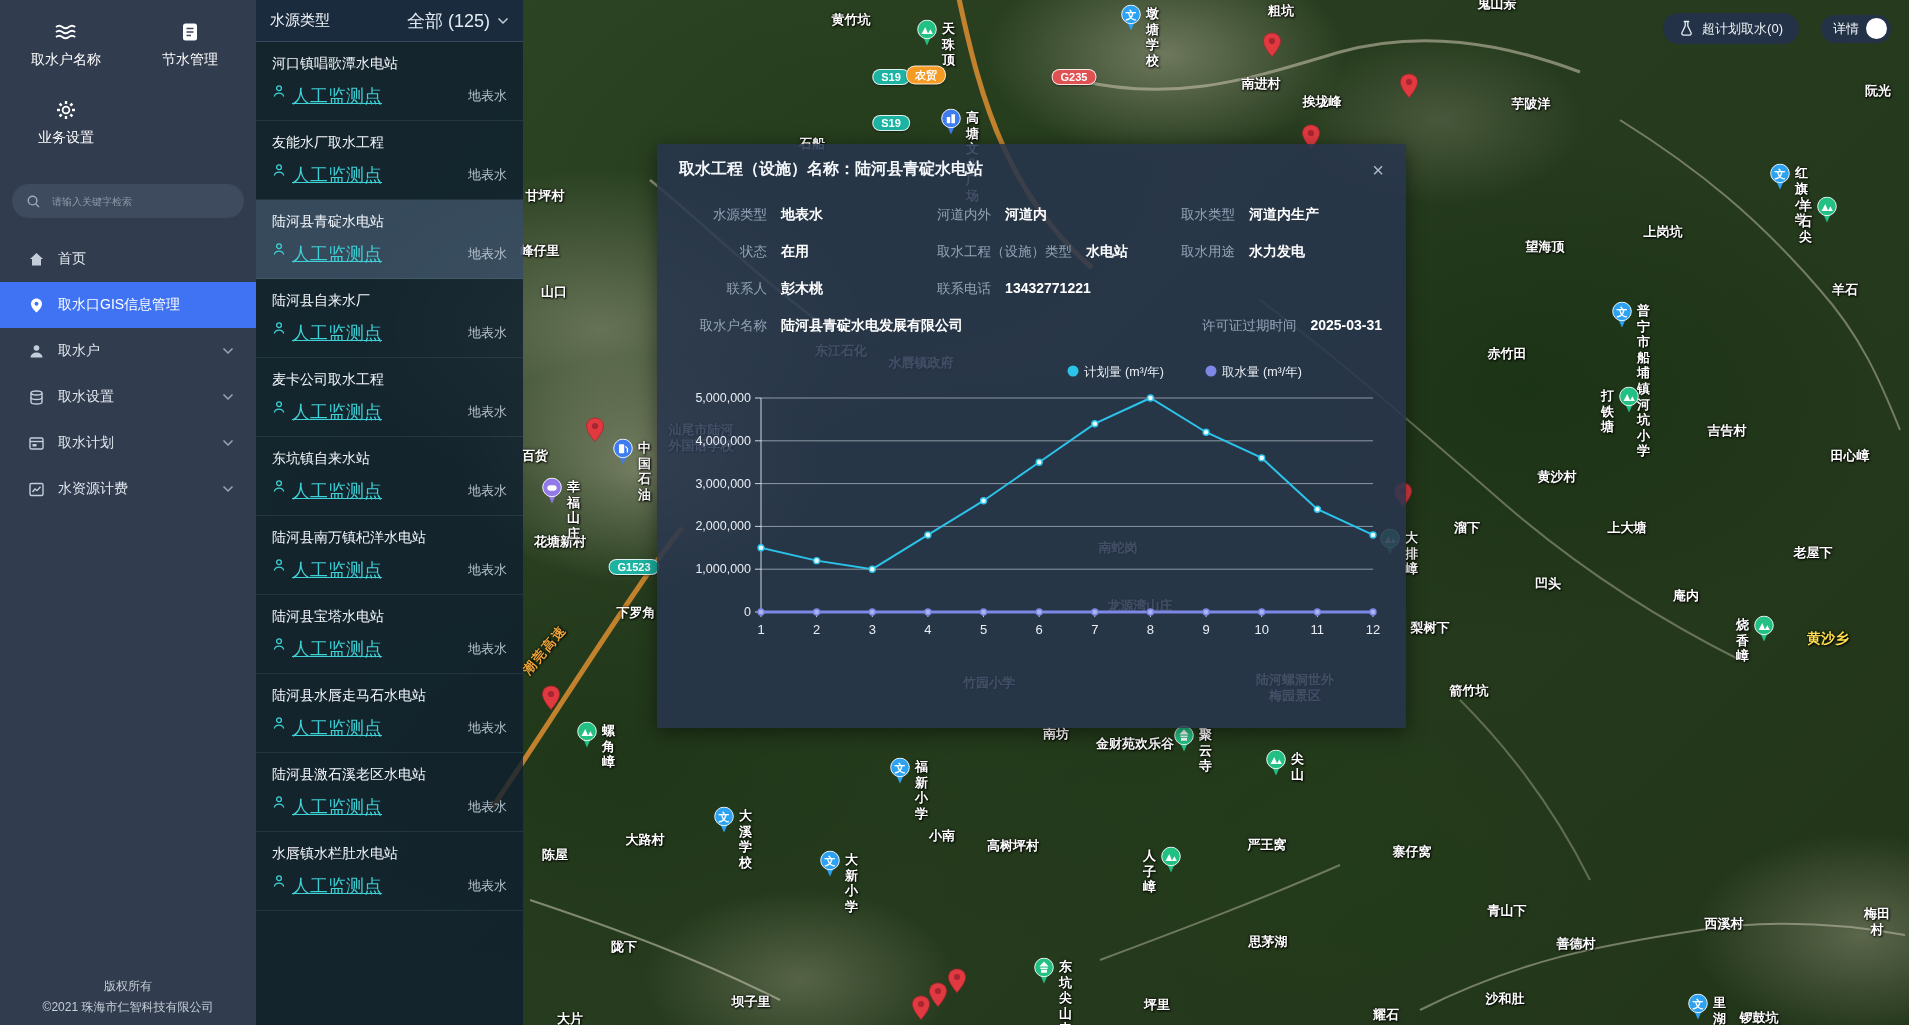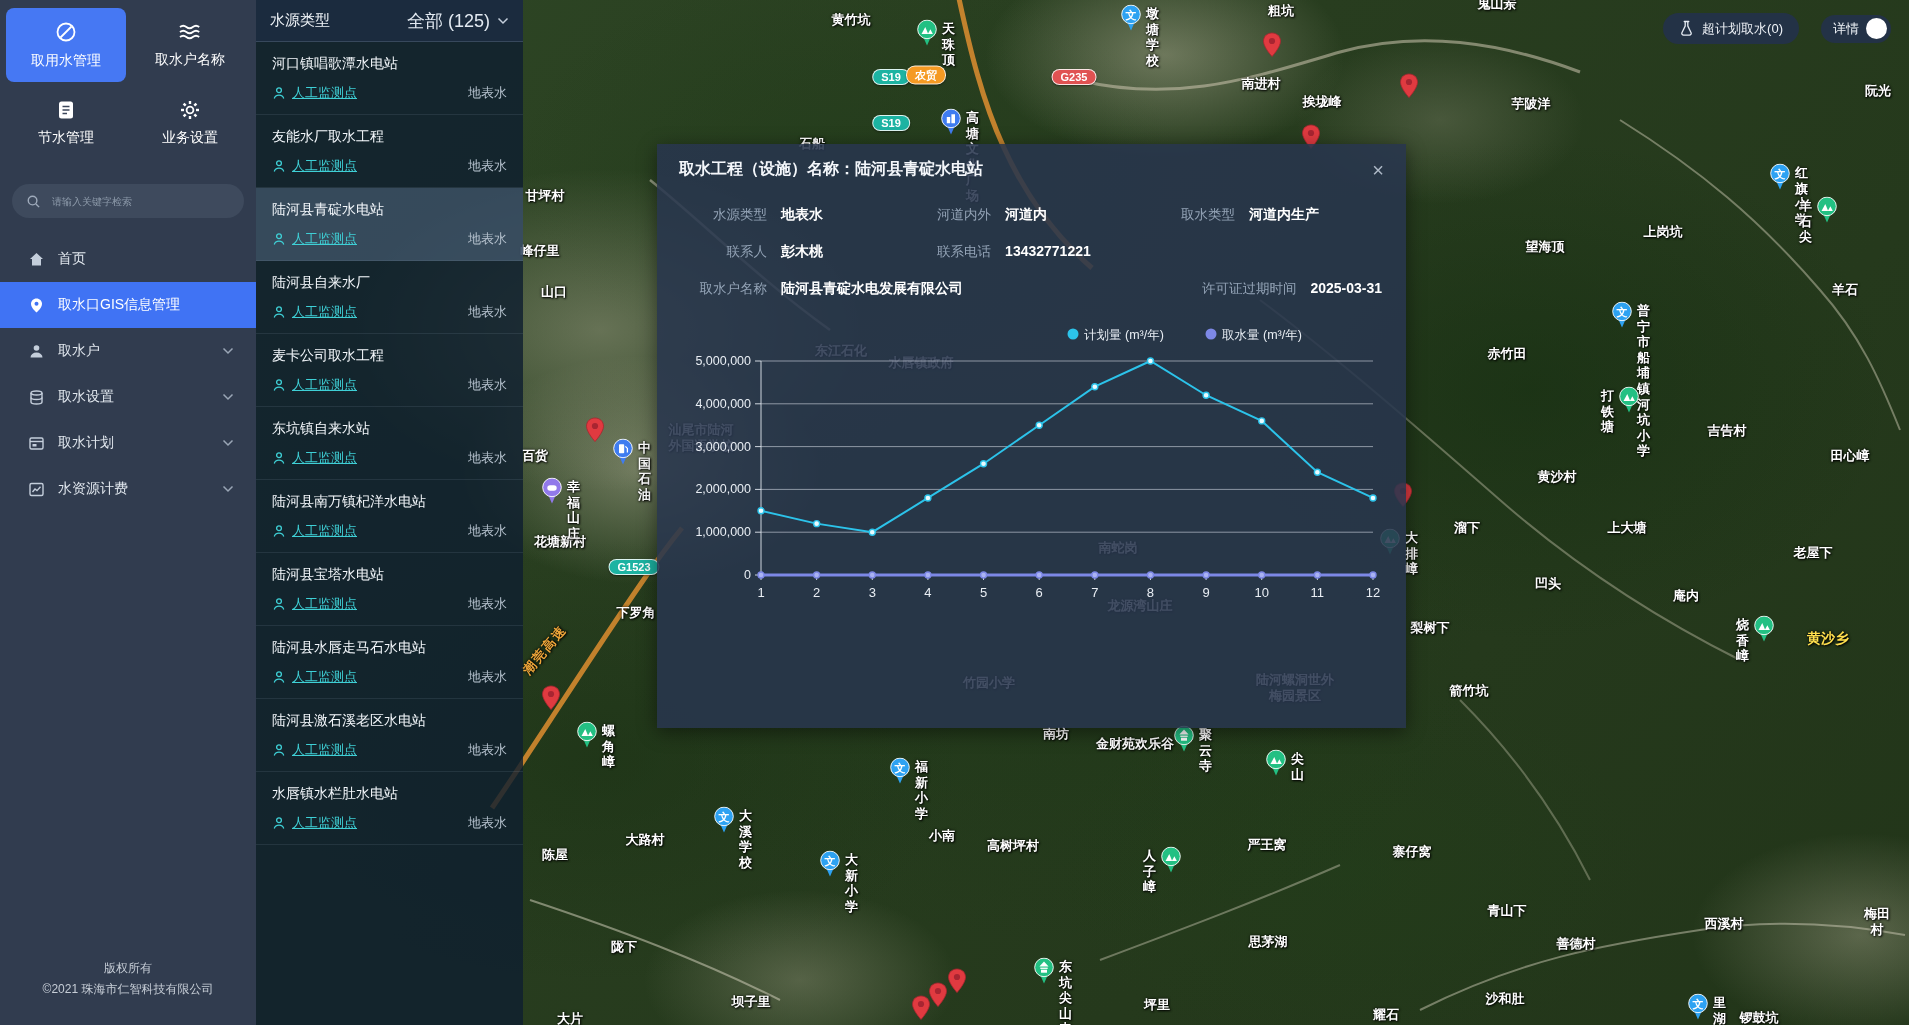--- a/index.html
+++ b/index.html
@@ -53,38 +53,38 @@
   .side-search{margin:14px 12px 6px;display:flex;align-items:center;gap:9px;height:34px;border-radius:17px;
     background:#3e4a5d;padding:0 14px;}
   .side-search input{flex:1;background:transparent;border:none;outline:none;color:#cfd7e0;font-size:10px;font-family:inherit;}
   .side-search input::placeholder{color:#8successor;}
   .side-search input::placeholder{color:#8c99a9;}
   .menu{margin-top:18px;}
   .menu-item{display:flex;align-items:center;height:46px;padding:0 22px 0 28px;color:#e2e8ef;font-size:14px;cursor:pointer;}
   .menu-item .mi-icon{width:17px;margin-right:13px;display:flex;}
   .menu-item .spacer{flex:1;}
   .menu-item.active{background:#4073f4;color:#fff;}
-  .copyright{position:absolute;bottom:24px;left:0;right:0;text-align:center;color:#c6cdd6;font-size:12px;line-height:1.8;}
+  .copyright{position:absolute;bottom:6px;left:0;right:0;text-align:center;color:#c6cdd6;font-size:12px;line-height:1.8;}
 
   
   .panel{position:absolute;left:256px;top:0;bottom:0;width:267px;background:rgba(15,31,48,.82);z-index:20;}
   .panel-search{margin:10px 11px 8px;display:flex;align-items:center;height:36px;border-radius:4px;
     background:rgba(43,62,85,.92);border:1px solid #49607a;padding:0 10px;}
   .panel-search input{flex:1;background:transparent;border:none;outline:none;color:#d4dde6;font-size:13px;font-family:inherit;}
   .panel-search input::placeholder{color:#7f93a8;}
   .filter-row{display:flex;align-items:center;height:41px;padding:0 14px;background:rgba(28,45,66,.85);
     border-bottom:1px solid rgba(140,160,185,.25);color:#f2f6fa;}
   .filter-label{font-size:15px;}
   .filter-value{margin-left:auto;font-size:18px;color:#e3eaf2;display:flex;align-items:center;gap:7px;cursor:pointer;}
   .station-list{overflow:hidden;height:calc(100% - 96px);}
   .list-item{padding:13px 16px 12px;border-bottom:1px solid rgba(140,160,185,.14);cursor:pointer;}
   .list-item.selected{background:rgba(110,138,168,.38);}
   .li-name{color:#f4f8fc;font-size:14px;margin-bottom:11px;}
   .li-meta{display:flex;align-items:center;}
-  .li-monitor{display:flex;align-items:center;gap:6px;color:#3fd0d6;font-size:13px;text-decoration:underline;cursor:pointer;}
+  .li-monitor{display:flex;align-items:flex-start;gap:6px;color:#3fd0d6;font-size:18px;text-decoration:underline;cursor:pointer;}
   .li-source{margin-left:auto;color:#b6c2ce;font-size:13px;}
 
   
   .modal{position:absolute;left:657px;top:144px;width:749px;height:584px;background:rgba(40,54,77,.88);
     box-shadow:0 4px 18px rgba(0,0,0,.45);z-index:40;color:#fff;}
   .modal-title-row{display:flex;align-items:center;padding:15px 22px 12px;}
   .modal-title{font-size:16px;font-weight:bold;color:#f4f7fb;}
   .modal-close{margin-left:auto;color:#aeb9c7;font-size:20px;cursor:pointer;line-height:1;}
   .modal-fields{padding:14px 10px 2px 22px;}
   .f-row{display:grid;grid-template-columns:36% 34% 30%;margin-bottom:19px;}
@@ -346,29 +346,20 @@
       <span>超计划取水(0)</span>
     </div>
     <div class="toggle-pill">
       <span>详情</span>
       <span class="knob"></span>
     </div>
   </div>
 
   <div class="sidebar">
     <div class="apps" id="apps">
-        <div class="app-tile active">
-          <span style="display:flex;">
-            <svg width="24" height="24" viewBox="0 0 24 24">
-              <circle cx="12" cy="12" r="8.5" stroke="#fff" stroke-width="1.8" fill="none"></circle>
-              <line x1="6.5" y1="17.5" x2="17.5" y2="6.5" stroke="#fff" stroke-width="1.8"></line>
-            </svg>
-          </span>
-          <span>取用水管理</span>
-        </div>
         <div class="app-tile">
           <span style="display:flex;">
             <svg width="26" height="22" viewBox="0 0 26 22">
               <g stroke="#fff" stroke-width="1.8" fill="none">
                 <path d="M3 6 q3.2 -2.6 6.4 0 t6.4 0 t6.4 0"></path>
                 <path d="M3 11 q3.2 -2.6 6.4 0 t6.4 0 t6.4 0"></path>
                 <path d="M3 16 q3.2 -2.6 6.4 0 t6.4 0 t6.4 0"></path>
               </g>
             </svg>
           </span>
@@ -674,20 +665,34 @@
             <span class="f-label">水源类型</span>
             <span class="f-value">地表水</span>
           </div>
           <div class="f-cell c1">
             <span class="f-label">河道内外</span>
             <span class="f-value">河道内</span>
           </div>
           <div class="f-cell c2">
             <span class="f-label">取水类型</span>
             <span class="f-value">河道内生产</span>
+          </div>
+        </div>
+        <div class="f-row">
+          <div class="f-cell c0">
+            <span class="f-label">状态</span>
+            <span class="f-value">在用</span>
+          </div>
+          <div class="f-cell c1">
+            <span class="f-label">取水工程（设施）类型</span>
+            <span class="f-value">水电站</span>
+          </div>
+          <div class="f-cell c2">
+            <span class="f-label">取水用途</span>
+            <span class="f-value">水力发电</span>
           </div>
         </div>
         <div class="f-row">
           <div class="f-cell c0">
             <span class="f-label">联系人</span>
             <span class="f-value">彭木桃</span>
           </div>
           <div class="f-cell c1">
             <span class="f-label">联系电话</span>
             <span class="f-value">13432771221</span>

